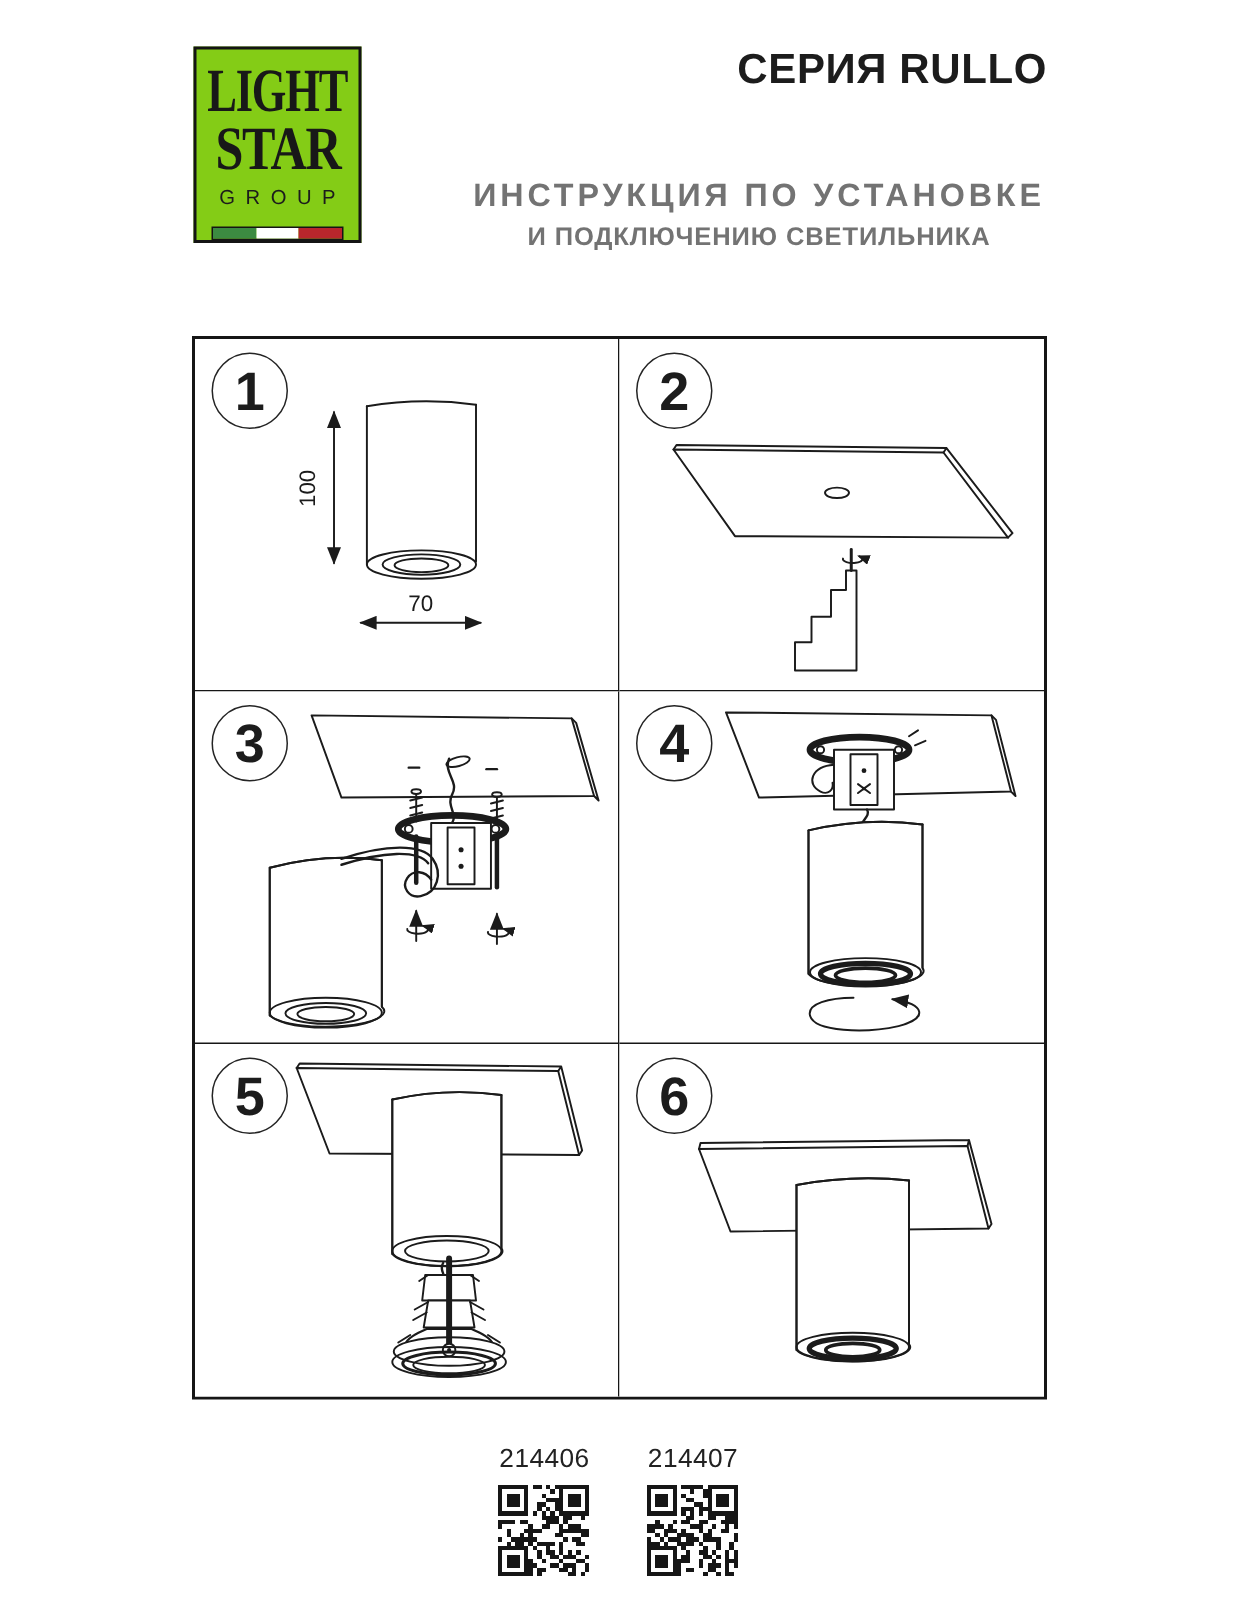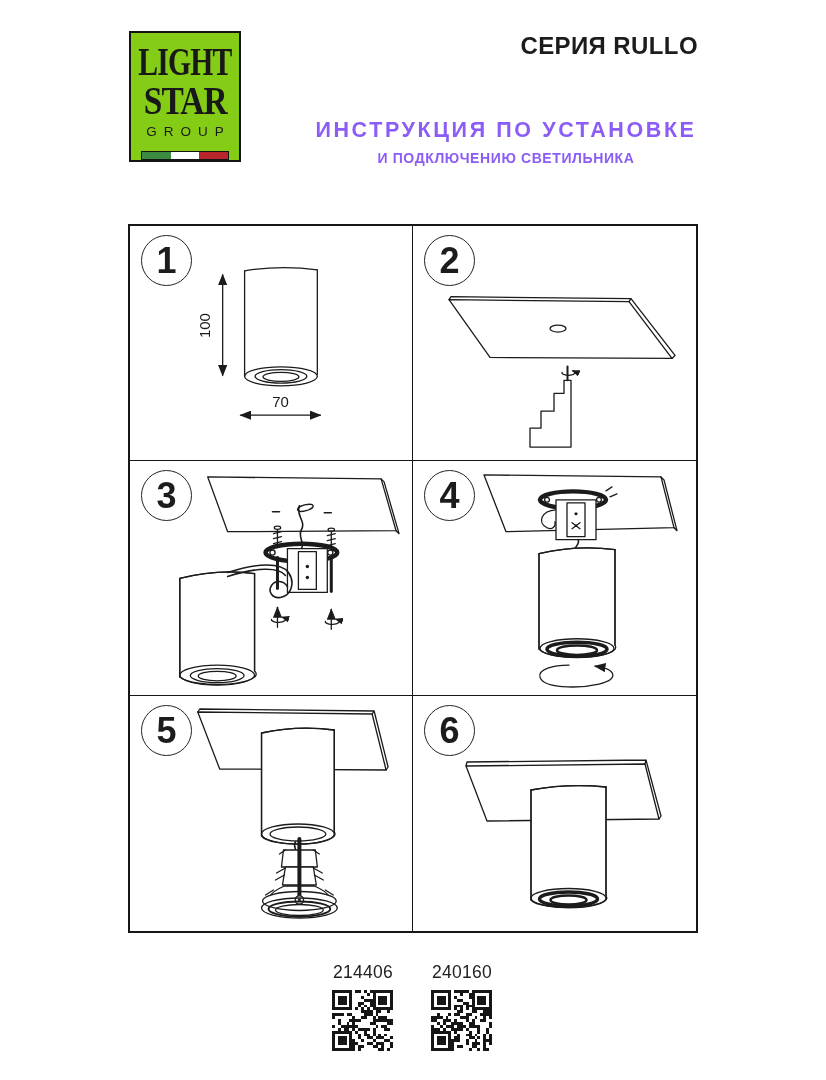--- a/index.html
+++ b/index.html
@@ -15,25 +15,25 @@
              font-size:38px;line-height:33px;letter-spacing:-1px;}
   .logo-word.w1{transform:scaleX(.78) scaleY(1.08);}
   .logo-word.w2{transform:scaleX(.88) scaleY(1.08);}
   .logo-group{font-size:13.5px;font-weight:400;color:#1c1c1c;letter-spacing:7px;margin-right:-7px;
               margin-top:1px;line-height:14px;}
   .flag{width:88px;height:9px;border:1.5px solid #141414;box-sizing:border-box;display:flex;margin-top:6px;}
   .flag i{flex:1;display:block;}
 
   
   .hdr-series{position:absolute;top:32px;right:128px;text-align:right;
-              font-size:24px;font-weight:700;line-height:28px;letter-spacing:.4px;color:#1c1c1c;}
+              font-size:28px;font-weight:700;line-height:28px;letter-spacing:.4px;color:#1c1c1c;}
   .hdr-title{position:absolute;top:116px;left:300px;width:412px;text-align:center;
-             font-weight:700;color:#8b5cf6;}
+             font-weight:700;color:#737373;}
   .hdr-title .t1{font-size:21.5px;line-height:28px;letter-spacing:2.6px;}
-  .hdr-title .t2{font-size:14px;line-height:28px;letter-spacing:.6px;}
+  .hdr-title .t2{font-size:17px;line-height:28px;letter-spacing:.6px;}
 
   
   .grid{position:absolute;left:128px;top:224px;width:570px;height:709px;
         border:2px solid #161616;box-sizing:border-box;
         display:grid;grid-template-columns:1fr 1fr;grid-template-rows:1fr 1fr 1fr;background:#fff;}
   .cell{position:relative;background:#fff;}
   .cell.cb{border-bottom:1.5px solid #161616;}
   .cell.cr{border-right:1.5px solid #161616;}
   .badge{position:absolute;left:11px;top:9px;width:49px;height:49px;border:1.7px solid #242424;
          border-radius:50%;display:flex;align-items:center;justify-content:center;
@@ -230,21 +230,21 @@
         <line x1="118" y1="94" x2="118" y2="204"></line>
         <line x1="193" y1="91" x2="193" y2="200"></line>
         <ellipse cx="155.5" cy="202" rx="37.5" ry="9.5"></ellipse>
         <ellipse cx="155.5" cy="203" rx="29" ry="7" class="sw35"></ellipse>
         <ellipse cx="155.5" cy="204" rx="18" ry="4.5" class="sw25"></ellipse>
       </svg>
     </div>
   </div>
 
   <div class="art a1">214406</div>
-  <div class="art a2">240160</div>
+  <div class="art a2">214407</div>
   <div class="qr q1" id="qr0"><svg viewBox="0 0 21 21" width="100%" height="100%" shape-rendering="crispEdges" fill="#161616">
         <rect x="0" y="0" width="1" height="1"></rect>
         <rect x="1" y="0" width="1" height="1"></rect>
         <rect x="2" y="0" width="1" height="1"></rect>
         <rect x="3" y="0" width="1" height="1"></rect>
         <rect x="4" y="0" width="1" height="1"></rect>
         <rect x="5" y="0" width="1" height="1"></rect>
         <rect x="6" y="0" width="1" height="1"></rect>
         <rect x="8" y="0" width="1" height="1"></rect>
         <rect x="9" y="0" width="1" height="1"></rect>

